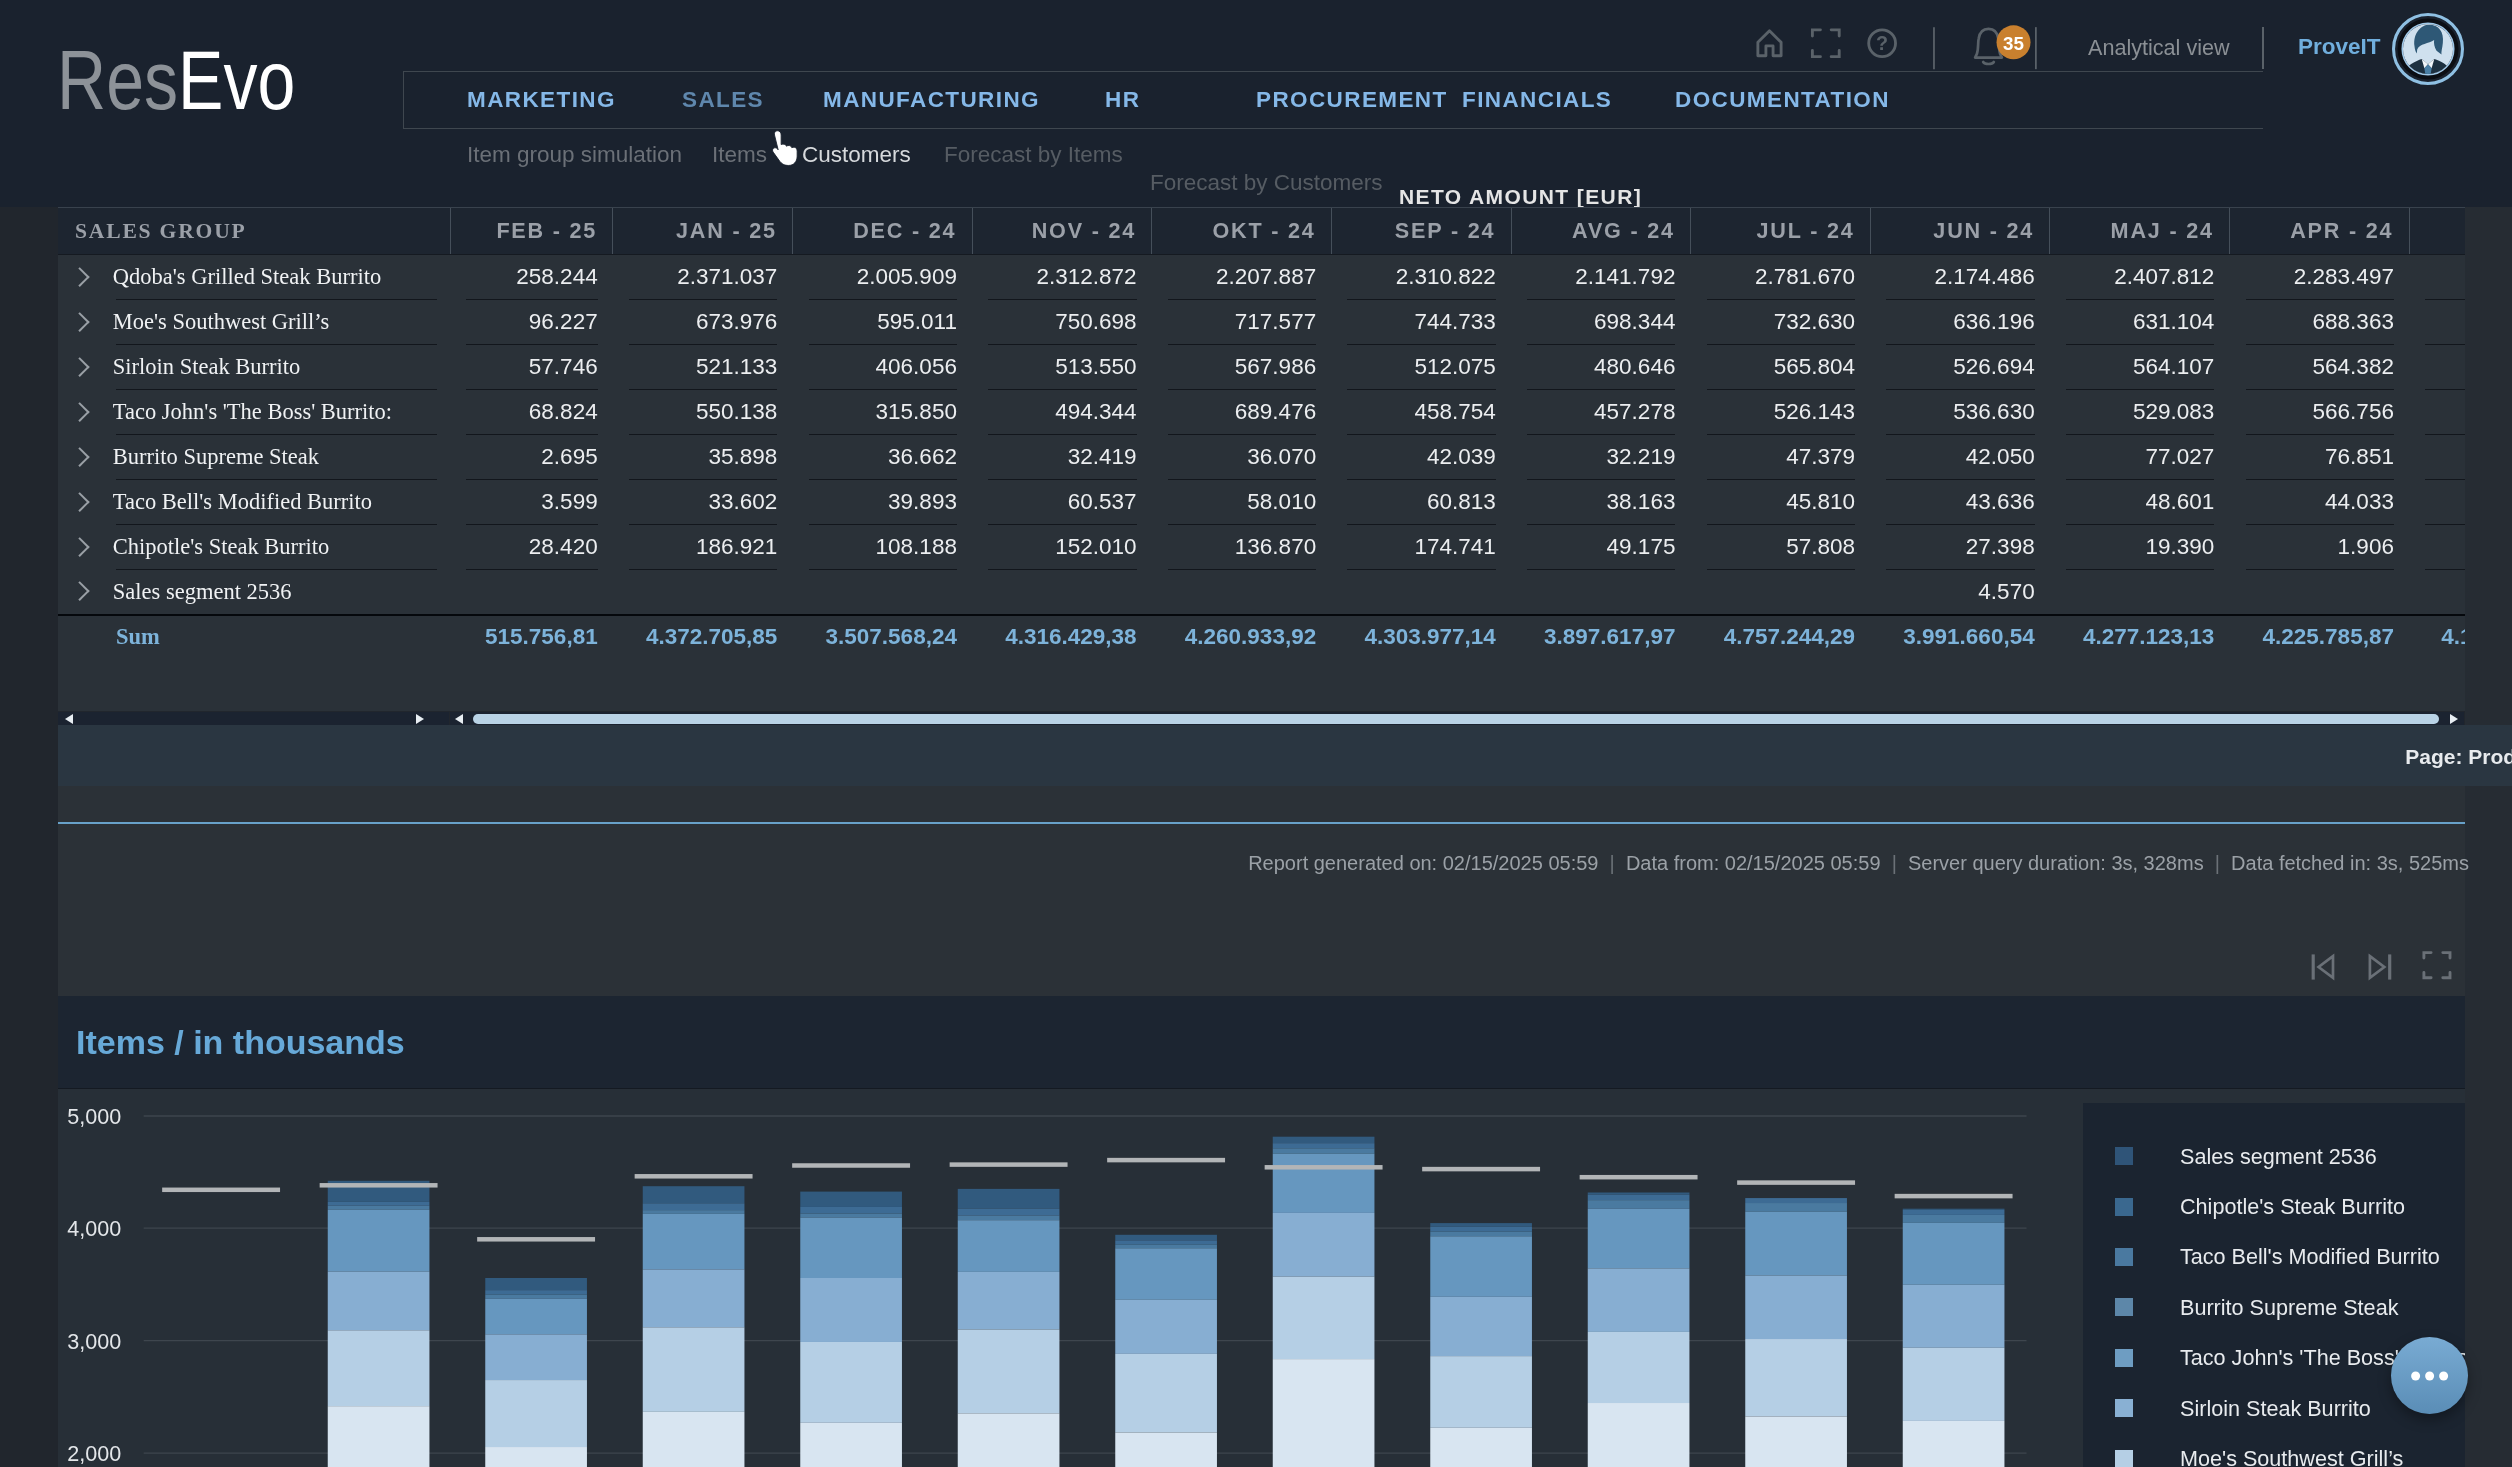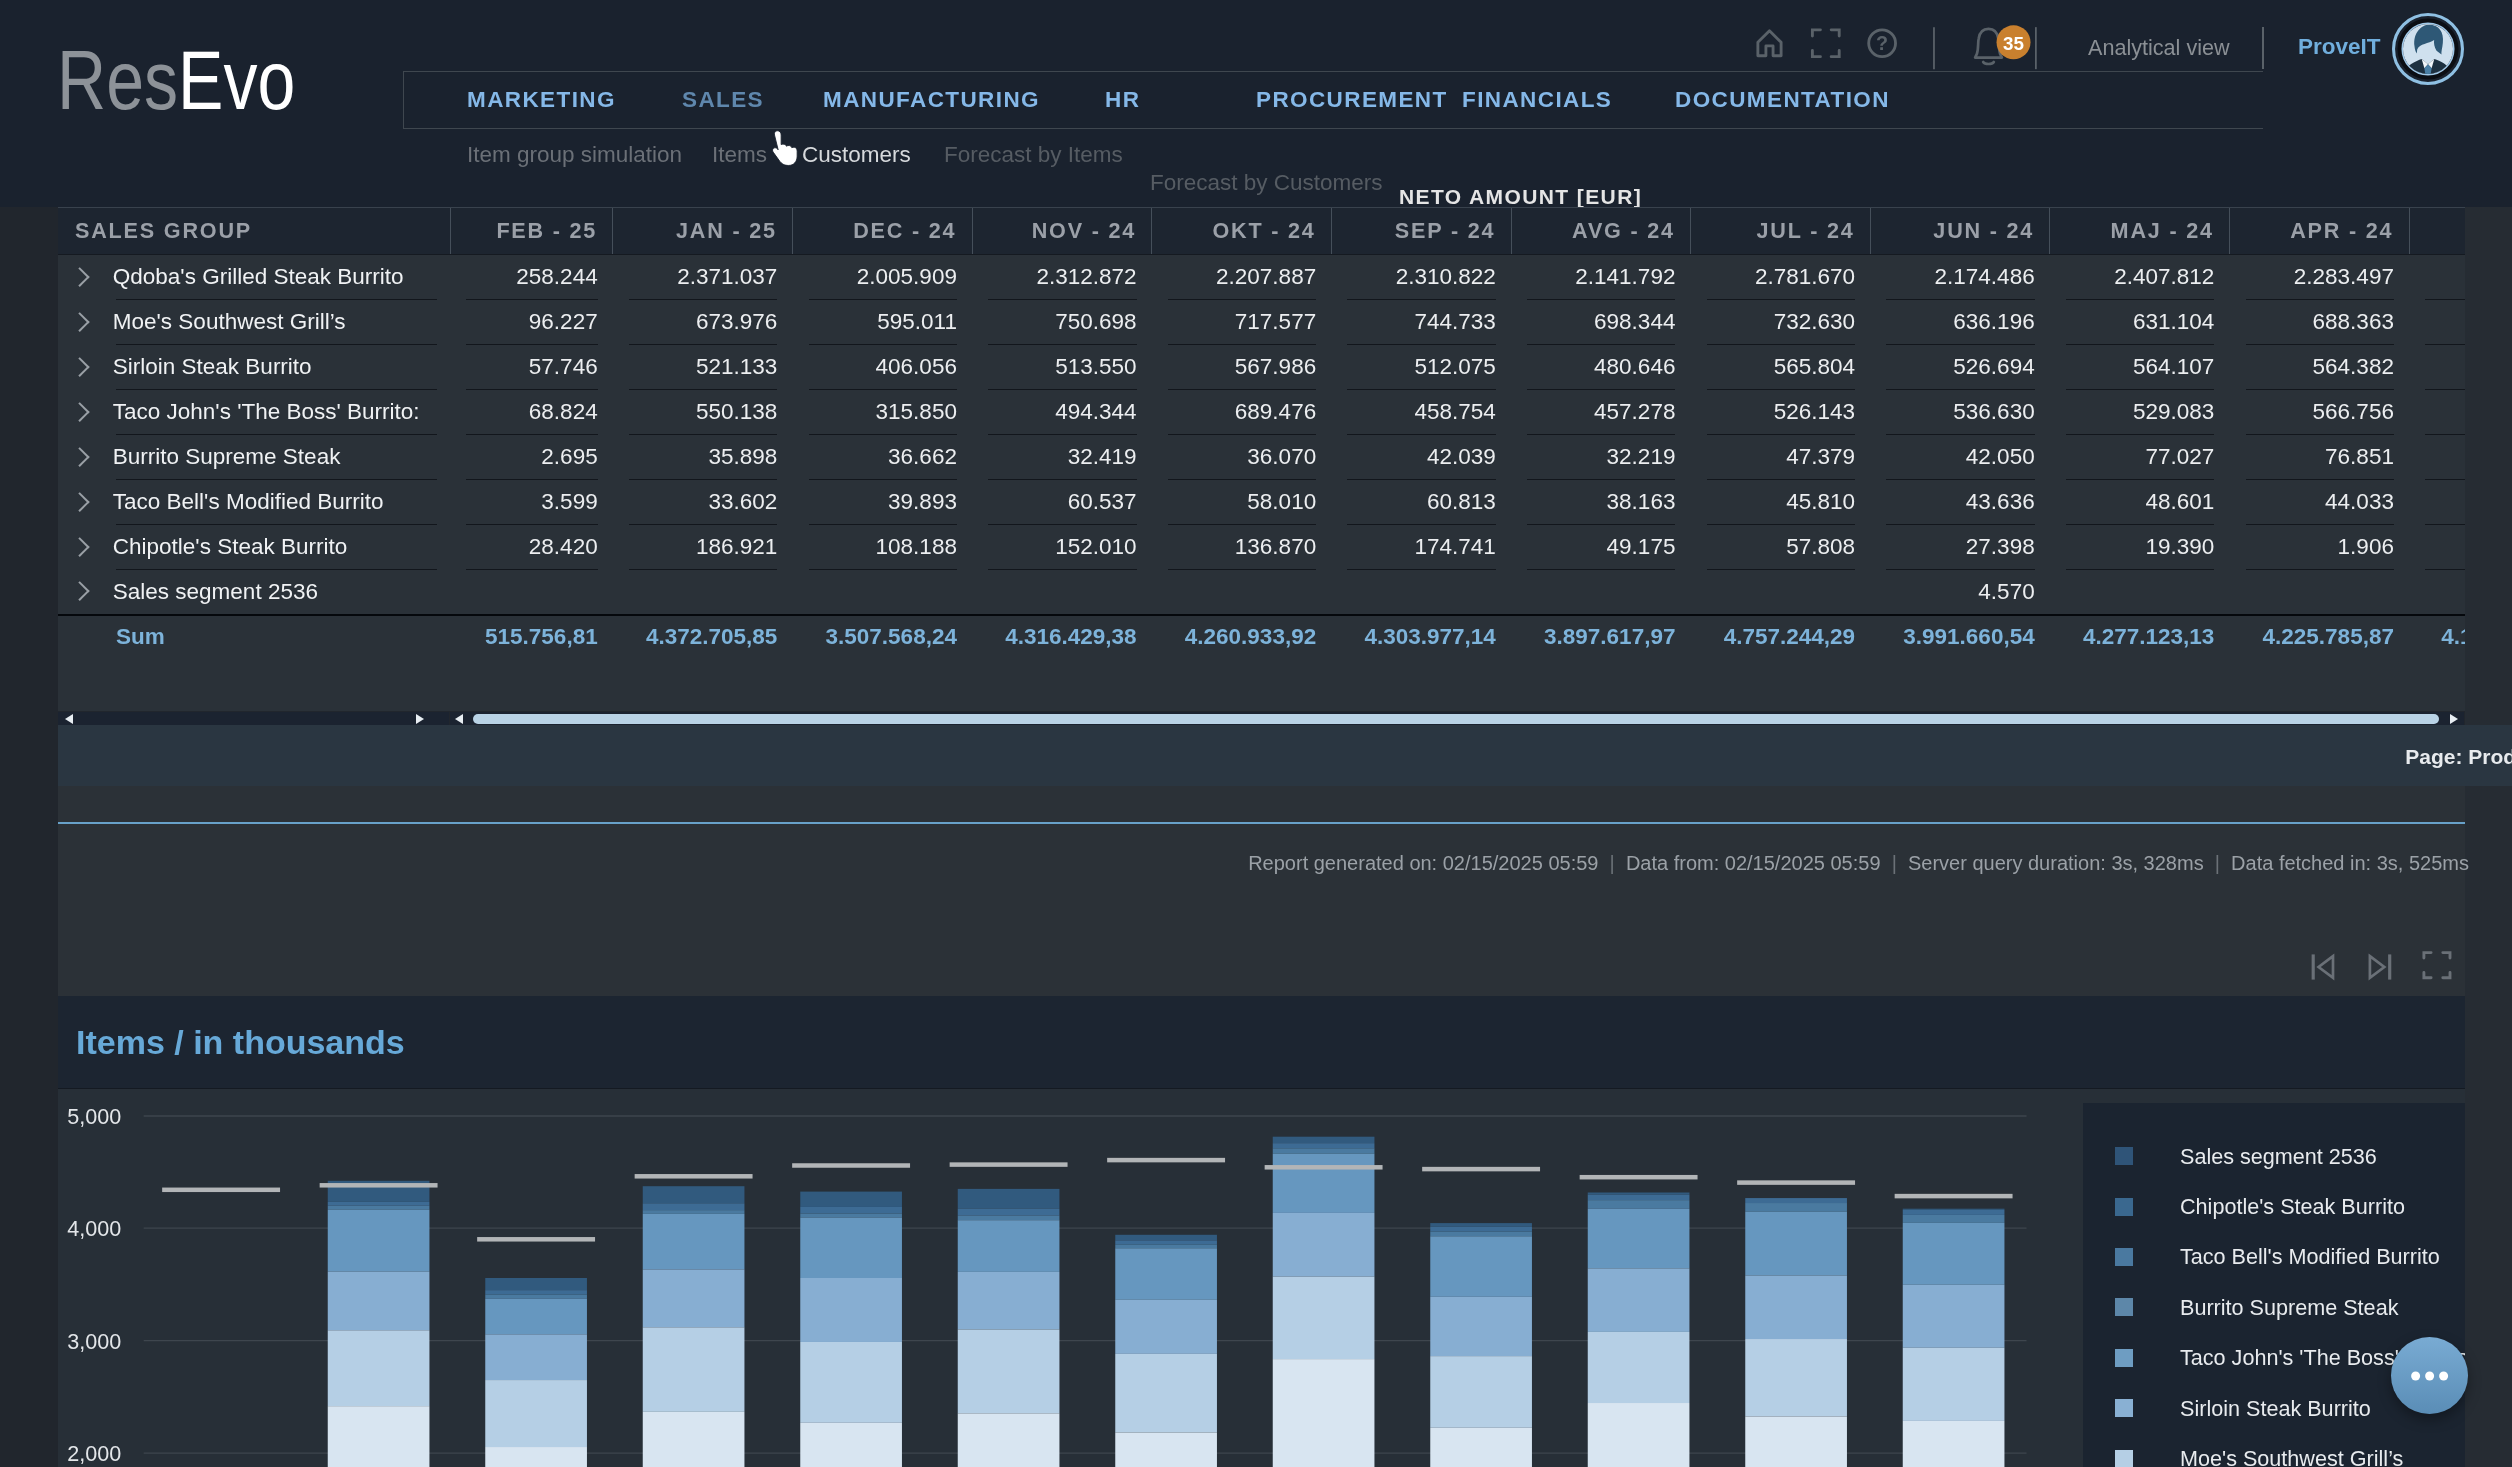--- a/index.html
+++ b/index.html
@@ -18,21 +18,21 @@
   #neto { left:1399px; top:185px; width:450px; font-size:21px; font-weight:bold; letter-spacing:1.4px; color:#e5e5e5; }
   table { border-collapse:collapse; table-layout:fixed; width:2530px; }
   th,td { padding:0; font-weight:normal; }
   #tbl .hrow { height:47px; background:#1d2530; }
   #tbl .hrow td, #tbl .hrow td.name { border-top:1.8px solid #39424d; border-bottom:0.9px solid #151a21; color:#9ba0a8; font-size:21.6px; font-weight:bold; letter-spacing:1.8px;padding-left:42px; }
   #tbl .r { height:45px; }
   #tbl .r td { font-size:22.5px; color:#eceef0; position:relative; }
   #tbl td.num, #tbl td.mh { text-align:right; padding-right:15.3px; }
   #tbl .r.last td:after { display:none; } #tbl .r td.num:after { content:""; position:absolute; left:16px; right:15.3px; bottom:0; border-bottom:1.8px solid #12161c; }
   #tbl .r td.name:after { content:""; position:absolute; left:58px; right:13.5px; bottom:0; border-bottom:1.8px solid #12161c; }
-  #tbl td.name { color:#f0f2f4; }
+  #tbl td.name { color:#f0f2f4;font-family:Liberation Serif, serif; }
   #tbl .sumrow td { border-top:2.7px solid #05080c; font-size:22.5px; font-weight:bold; color:#7db3da; height:44px; }
   #tbl .hrow td.mh { border-left:0.9px solid #454f5a; }
   .chev { display:inline-block; width:13.5px; height:13.5px; border-top:2.7px solid #9aa0a6; border-right:2.7px solid #9aa0a6; transform:rotate(45deg); margin-left:15.3px; margin-right:26px; vertical-align:0.9px; }
   
   .sbar { top:712px; height:13.5px; background:#1b2330; }
   .arrow { position:absolute; top:1.8px; width:0; height:0; border-top:5px solid transparent; border-bottom:5px solid transparent; }
   .arrow.l { border-right:8px solid #e8eef3; }
   .arrow.r { border-left:8px solid #e8eef3; }
   #thumb { position:absolute; left:23.4px; top:1.8px; height:10px; border-radius:5px; background:#b9d3e6; }
   #pageband { left:58px; top:725px; width:2509px; height:61px; background:#2a3641; color:#e8ebee; font-size:21px; font-weight:bold; }

